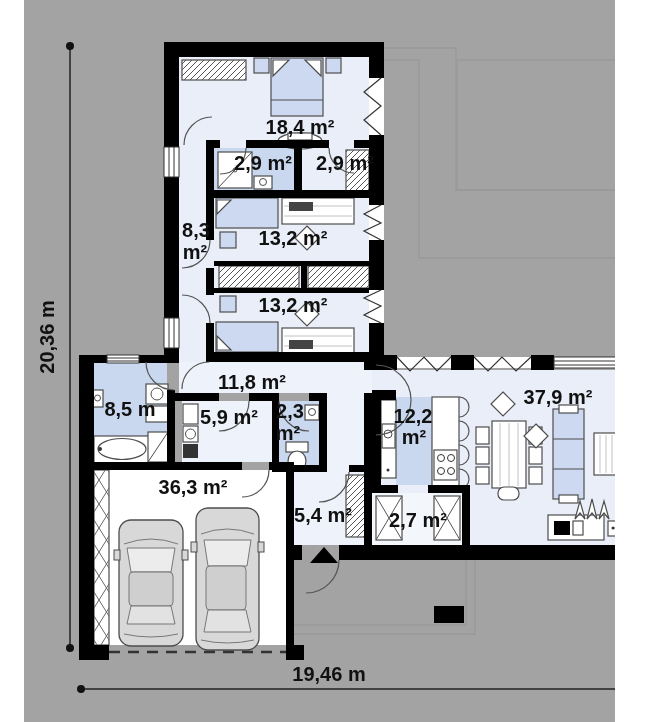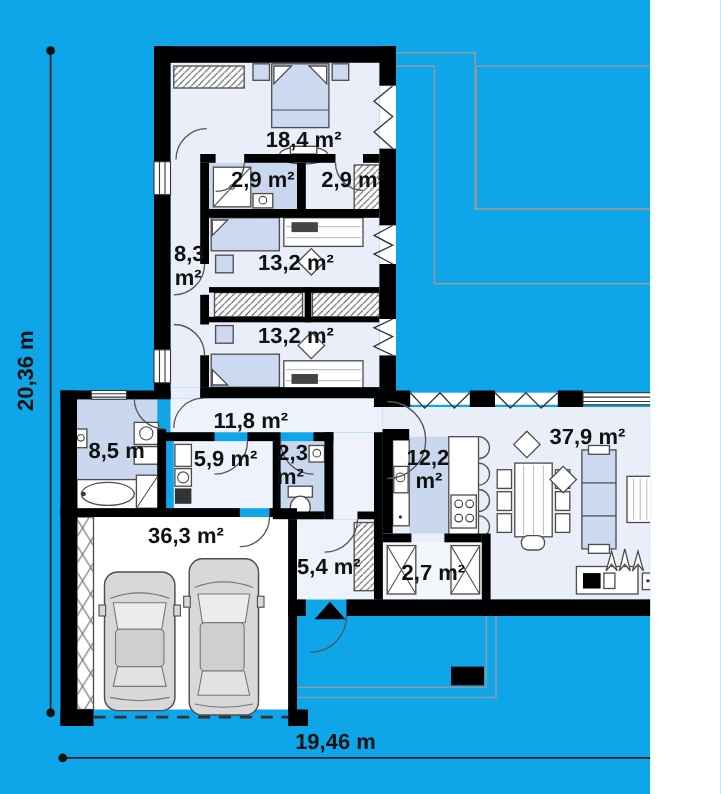--- a/index.html
+++ b/index.html
@@ -1,17 +1,17 @@
 <!DOCTYPE html>
 <html><head>
 <meta charset="utf-8">
 <style>
   html,body{margin:0;padding:0;background:#fff;}
-  .plan-wrap{position:relative;width:591px;height:722px;background:#0ea5e9;overflow:hidden;
-             font-family:"Liberation Sans",sans-serif;}
+  .plan-wrap{position:relative;width:591px;height:722px;background:#a3a3a3;overflow:hidden;
+             font-family:"Liberation Sans",sans-serif;margin-left:24px;}
   svg{position:absolute;left:0;top:0;}
   .lbl{font:bold 20px "Liberation Sans",sans-serif;fill:#111;text-anchor:middle;}
   .dim{font:bold 20px "Liberation Sans",sans-serif;fill:#111;text-anchor:middle;}
   .wall{fill:#000;}
   .thin{stroke:#999;stroke-width:1.3;fill:none;}
   .door{stroke:#555;stroke-width:1.2;fill:none;}
   .furn{fill:#fff;stroke:#4d4d4d;stroke-width:1.2;}
   .soft{fill:#cdd9f0;stroke:#4d4d4d;stroke-width:1.2;}
   .zig{stroke:#333;stroke-width:1.2;fill:none;}
   .grain{stroke:#c2c2c2;stroke-width:1;}

